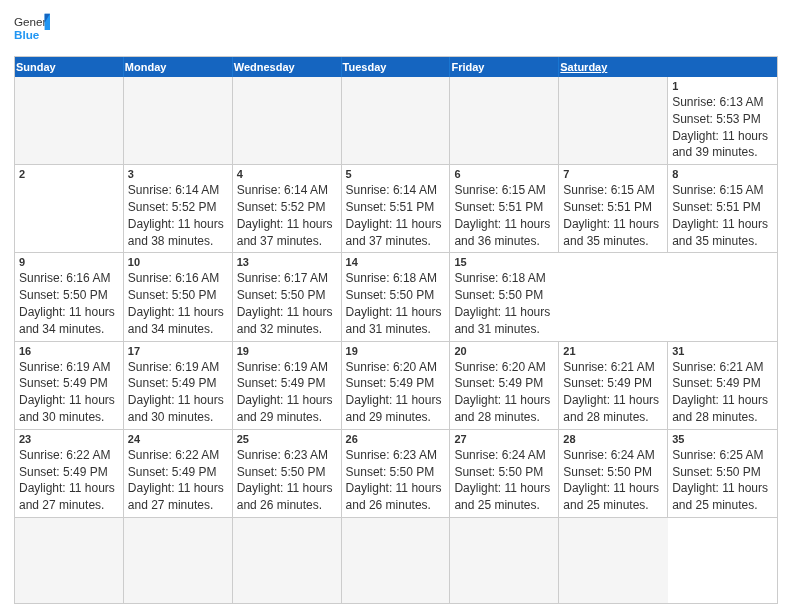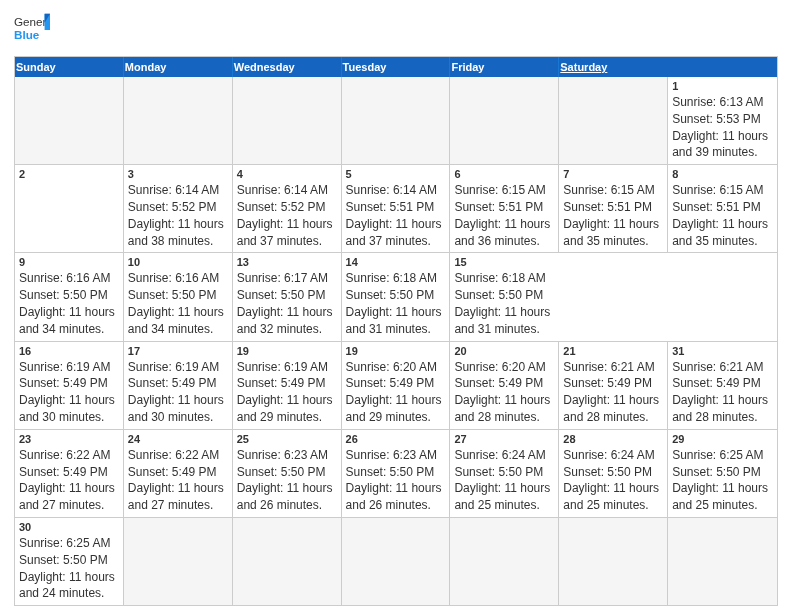--- a/index.html
+++ b/index.html
@@ -320,35 +320,28 @@
 and 25 minutes.</div>
           </div>
           <div class="day-cell">
             <span class="day-num">28</span>
             <div class="day-info">Sunrise: 6:24 AM
 Sunset: 5:50 PM
 Daylight: 11 hours
 and 25 minutes.</div>
           </div>
           <div class="day-cell">
-            <span class="day-num">29</span>
+            <span class="day-num">35</span>
             <div class="day-info">Sunrise: 6:25 AM
 Sunset: 5:50 PM
 Daylight: 11 hours
 and 25 minutes.</div>
           </div>
         </div>
         <div class="week">
-          <div class="day-cell">
-            <span class="day-num">30</span>
-            <div class="day-info">Sunrise: 6:25 AM
-Sunset: 5:50 PM
-Daylight: 11 hours
-and 24 minutes.</div>
-          </div>
           <div class="day-cell empty"></div>
           <div class="day-cell empty"></div>
           <div class="day-cell empty"></div>
           <div class="day-cell empty"></div>
           <div class="day-cell empty"></div>
           <div class="day-cell empty"></div>
         </div>
       </div>
   </div>
 </div>

